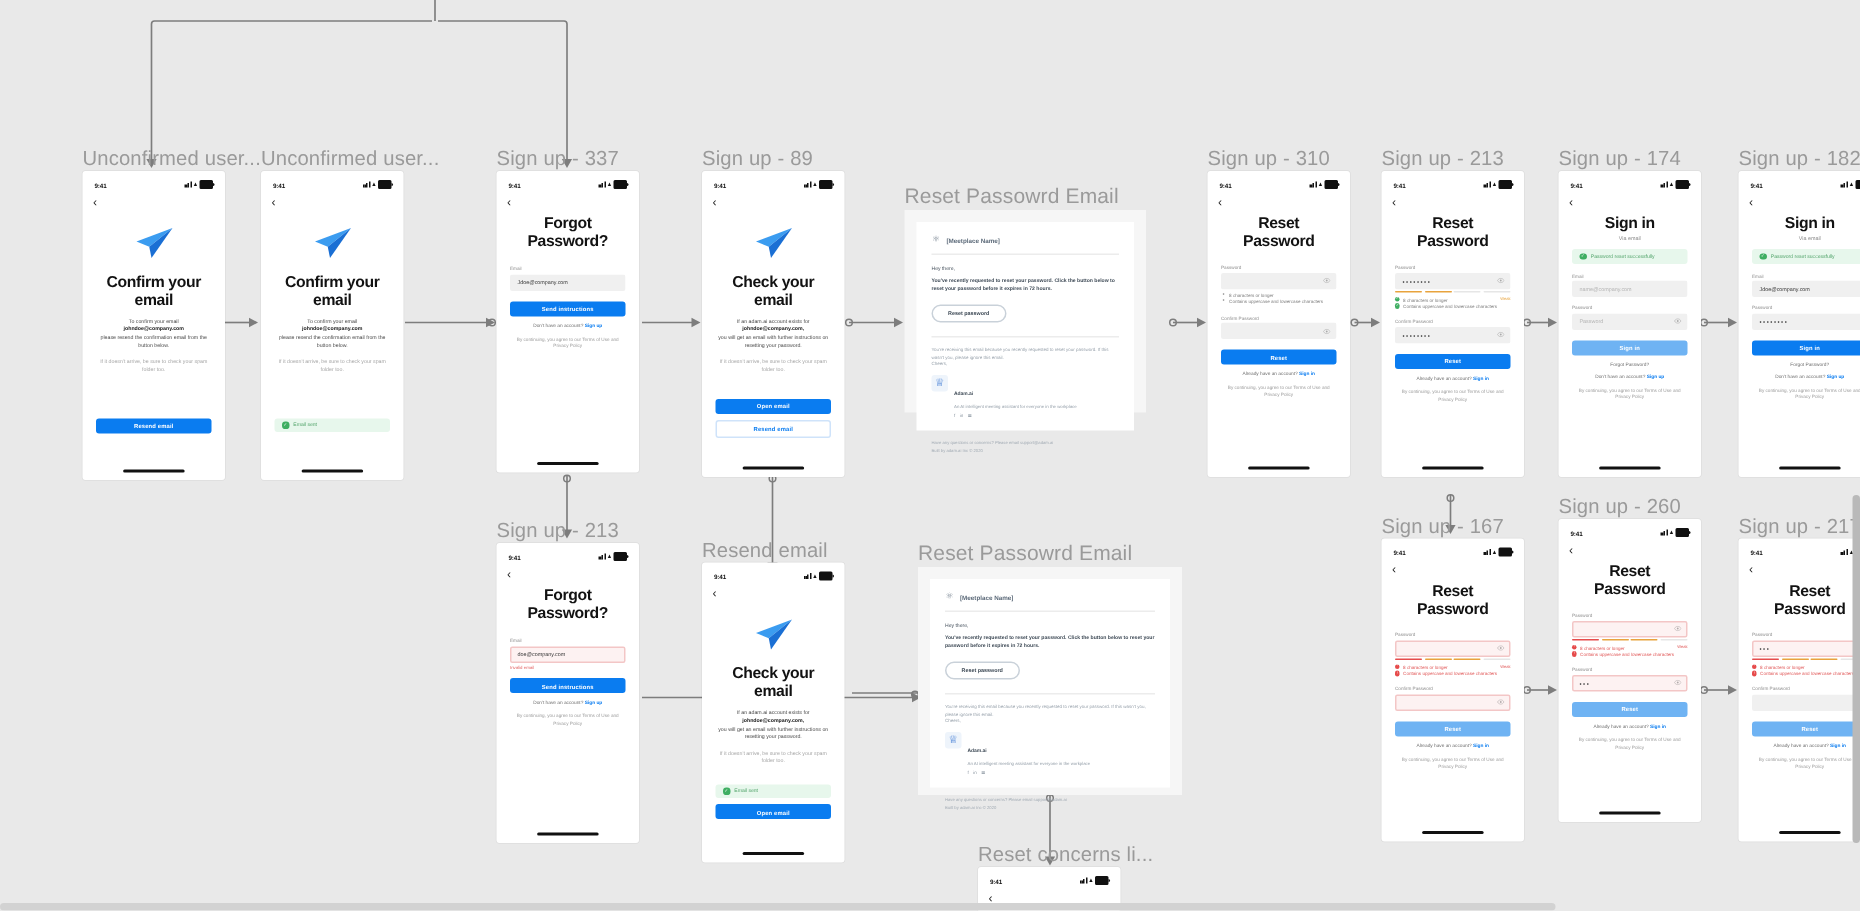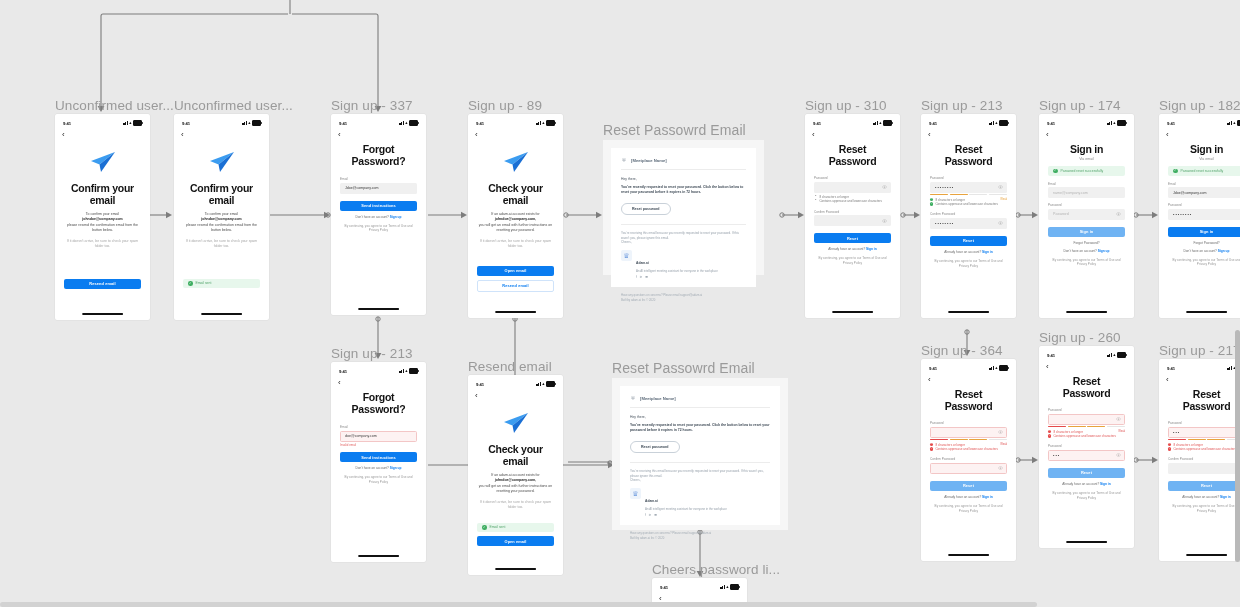--- a/index.html
+++ b/index.html
@@ -676,21 +676,21 @@
         </div>
       </div>
       <div class="ebottom">
         <span>Have any questions or concerns? Please email support@adam.ai</span><br>
         <span>Built by adam.ai Inc © 2020</span>
       </div>
     </div>
   </div>
 
   <div class="frame" style="left:921px;top:359px;">
-    <div class="frame-title">Sign up - 364</div>
+    <div class="frame-title">Sign up - 167</div>
     <div class="phone" style="width:95px;height:202px;">
       <div class="statusbar">
         <span class="sb-time">9:41</span>
         <span class="sb-right">
           <span class="sb-sig">
               <i></i>
               <i></i>
               <i></i>
               <i></i>
             </span>
@@ -867,21 +867,21 @@
           <span>Already have an account?</span>
           <a href="#">Sign in</a>
         </p>
         <p class="legal">By continuing, you agree to our Terms of Use and Privacy Policy</p>
       </div>
       <div class="home-ind"></div>
     </div>
   </div>
 
   <div class="frame" style="left:652px;top:578px;">
-    <div class="frame-title">Cheers password li...</div>
+    <div class="frame-title">Reset concerns li...</div>
     <div class="phone" style="width:95px;height:60px;">
       <div class="statusbar">
         <span class="sb-time">9:41</span>
         <span class="sb-right">
           <span class="sb-sig">
               <i></i>
               <i></i>
               <i></i>
               <i></i>
             </span>

